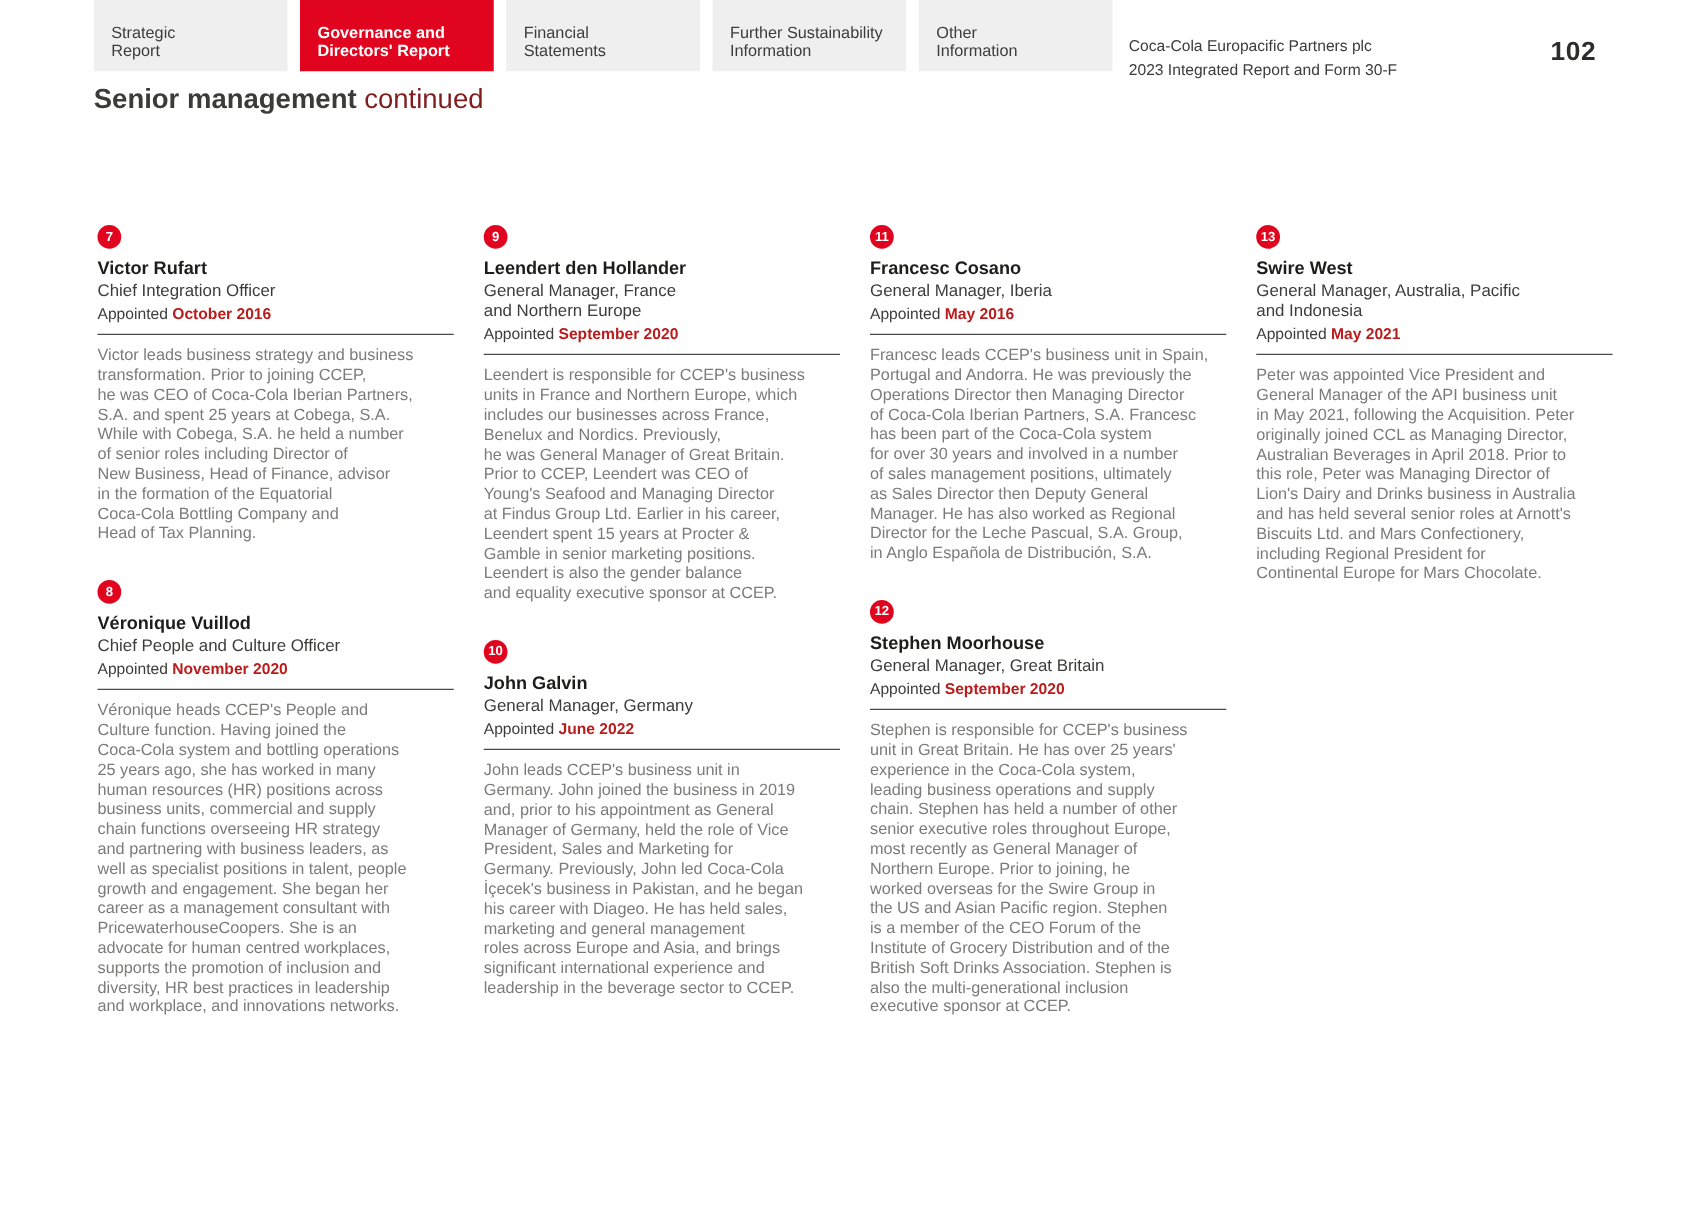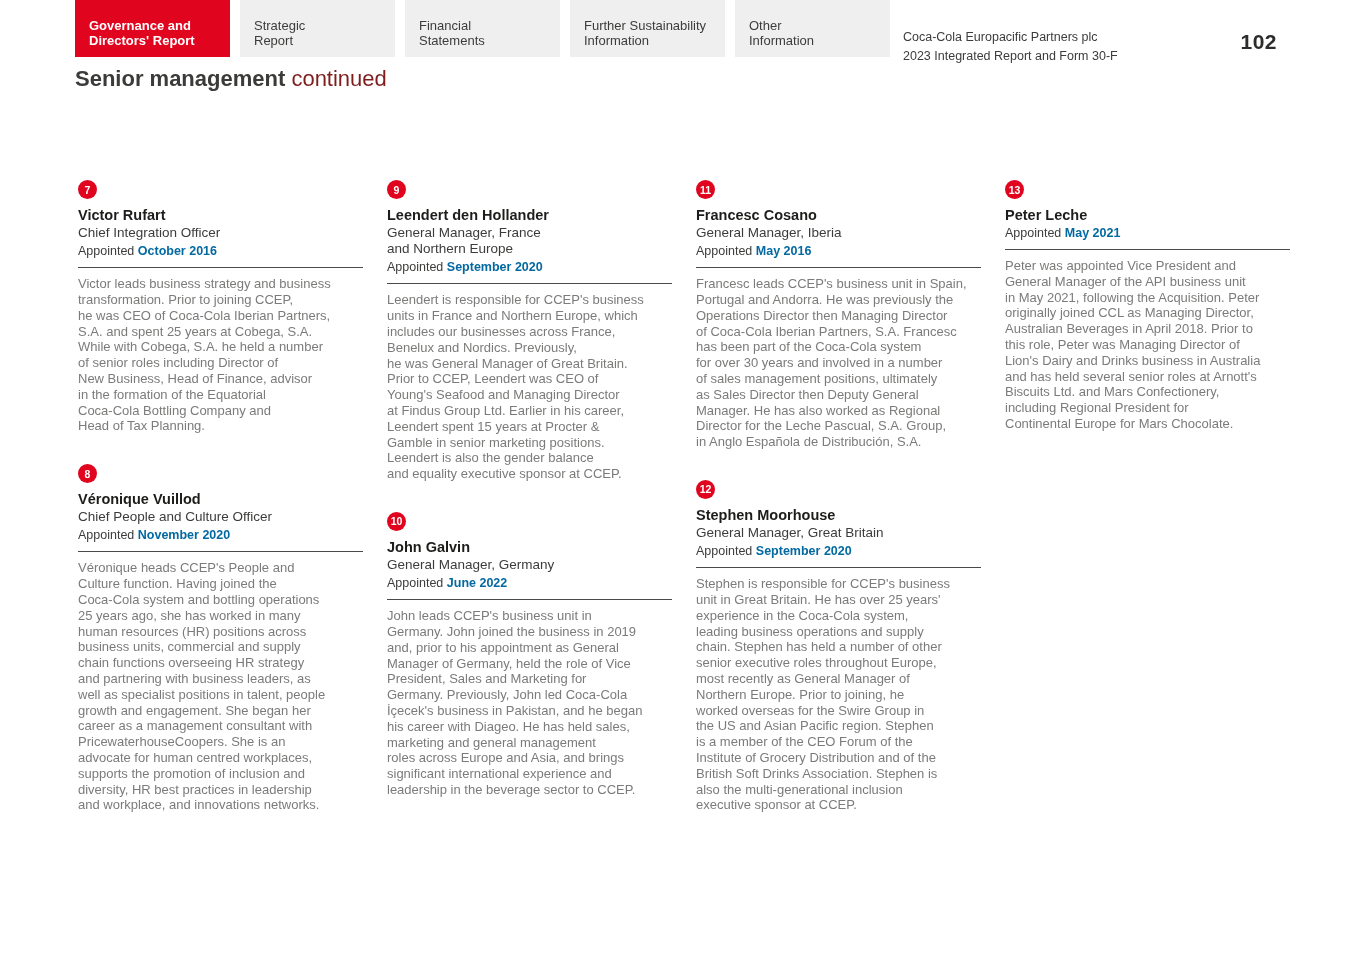--- a/index.html
+++ b/index.html
@@ -29,32 +29,32 @@
     grid-template-columns:repeat(4,285px); column-gap:24px; align-items:start; }
   .col { display:flex; flex-direction:column; gap:30px; }
 
   .card { width:285px; }
   .badge { width:19px; height:19px; border-radius:50%; background:var(--accent); color:#fff;
     font-size:10.5px; font-weight:700; display:flex; align-items:center; justify-content:center;
     margin-bottom:8px; }
   .name { font-size:14.5px; font-weight:700; color:var(--dark); margin-bottom:2px; }
   .role { font-size:13.5px; color:var(--mid); line-height:1.2; white-space:pre-line; }
   .appointed { font-size:12.5px; color:var(--mid); margin-top:3px; }
-  .appointed strong { font-weight:700; color:#0369a1; }
+  .appointed strong { font-weight:700; color:#b91c1c; }
   .divider { border:none; border-top:1.5px solid #4a4a49; margin:9px 0 8px; }
   .bio { font-size:13px; line-height:15.8px; color:var(--bio); white-space:pre-line; }
 </style>
 </head>
 <body>
 
 <nav class="tabbar">
+  <div class="tab">Strategic
+Report</div>
   <div class="tab active">Governance and
 Directors' Report</div>
-  <div class="tab">Strategic
-Report</div>
   <div class="tab">Financial
 Statements</div>
   <div class="tab">Further Sustainability
 Information</div>
   <div class="tab">Other
 Information</div>
 </nav>
 
 <div class="doc-meta">
   <div>Coca-Cola Europacific Partners plc</div>
@@ -191,21 +191,23 @@
 Institute of Grocery Distribution and of the
 British Soft Drinks Association. Stephen is
 also the multi-generational inclusion
 executive sponsor at CCEP.</p>
     </article>
   </div>
 
   <div class="col">
     <article class="card">
       <span class="badge">13</span>
-      <h3 class="name">Peter Leche</h3>
+      <h3 class="name">Swire West</h3>
+      <p class="role">General Manager, Australia, Pacific
+and Indonesia</p>
       <p class="appointed"><span>Appointed</span> <strong>May 2021</strong></p>
       <hr class="divider">
       <p class="bio">Peter was appointed Vice President and
 General Manager of the API business unit
 in May 2021, following the Acquisition. Peter
 originally joined CCL as Managing Director,
 Australian Beverages in April 2018. Prior to
 this role, Peter was Managing Director of
 Lion's Dairy and Drinks business in Australia
 and has held several senior roles at Arnott's

